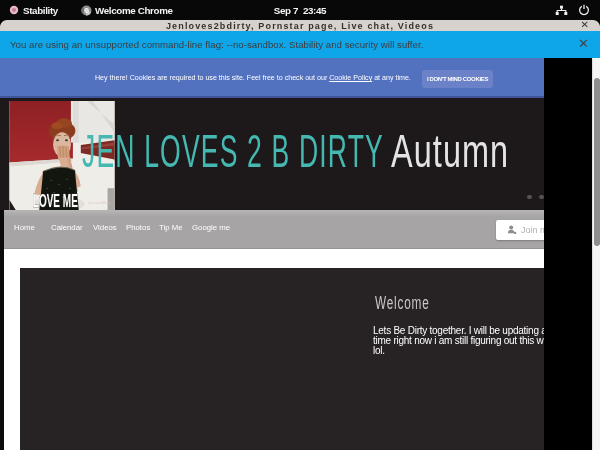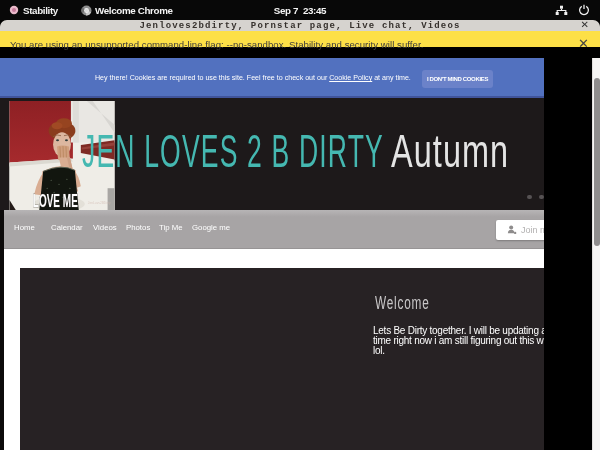--- a/index.html
+++ b/index.html
@@ -7,25 +7,25 @@
   body { font-family:"Liberation Sans", sans-serif; }
   #screen { position:absolute; top:0; left:0; width:600px; height:450px; background:#000; overflow:hidden; }
   .abs { position:absolute; }
 
   
   #topbar { position:absolute; left:0; top:0; width:600px; height:20px; background:#080808; color:#fff; }
   #topbar .t { position:absolute; font-size:9.8px; font-weight:700; color:#f4f4f4; top:4.5px; letter-spacing:-0.35px; }
 
   
   #titlebar { position:absolute; left:0; top:20px; width:600px; height:11px; background:#d6d3cf; border-radius:7px 7px 0 0; box-shadow:0 1px 0 #c6c3bf; }
-  #titlebar .tt { position:absolute; width:100%; text-align:center; top:0.5px; font-size:9px; font-weight:700; color:#36312d; letter-spacing:1.15px;font-family:Liberation Mono, monospace; }
+  #titlebar .tt { position:absolute; width:100%; text-align:center; top:0.5px; font-size:9px; font-weight:700; color:#36312d; letter-spacing:1.15px; }
   #titlebar .x { position:absolute; right:11px; top:-1px; font-size:10px; color:#333; font-weight:400; }
 
   
-  #infobar { position:absolute; left:0; top:31px; width:600px; height:16px; background:#fde047; }
+  #infobar { position:absolute; left:0; top:31px; width:600px; height:27px; background:#0ea5e9; }
   #infobar .msg { position:absolute; left:10px; top:7.5px; font-size:9.6px; color:#3d3d3d; letter-spacing:0.05px; }
   #infobar .x { position:absolute; right:11px; top:5px; font-size:13px; color:#454545; }
 
   
   #page { position:absolute; left:0; top:58px; width:544px; height:392px; background:#ffffff; overflow:hidden; }
 
   
   #cookie { position:absolute; left:0; top:0; width:592px; height:40px; background:#5271bf; border-bottom:2px solid #40549b; }
   #cookie .txt { position:absolute; left:95px; top:16px; font-size:7.1px; color:#fff; }
   #cookie .btn { position:absolute; left:422px; top:12px; width:71px; height:18px; background:#6b82c9; border-radius:3px; color:#fff; font-size:6px; font-weight:700; text-align:center; line-height:18px; letter-spacing:-0.35px; white-space:nowrap; }

